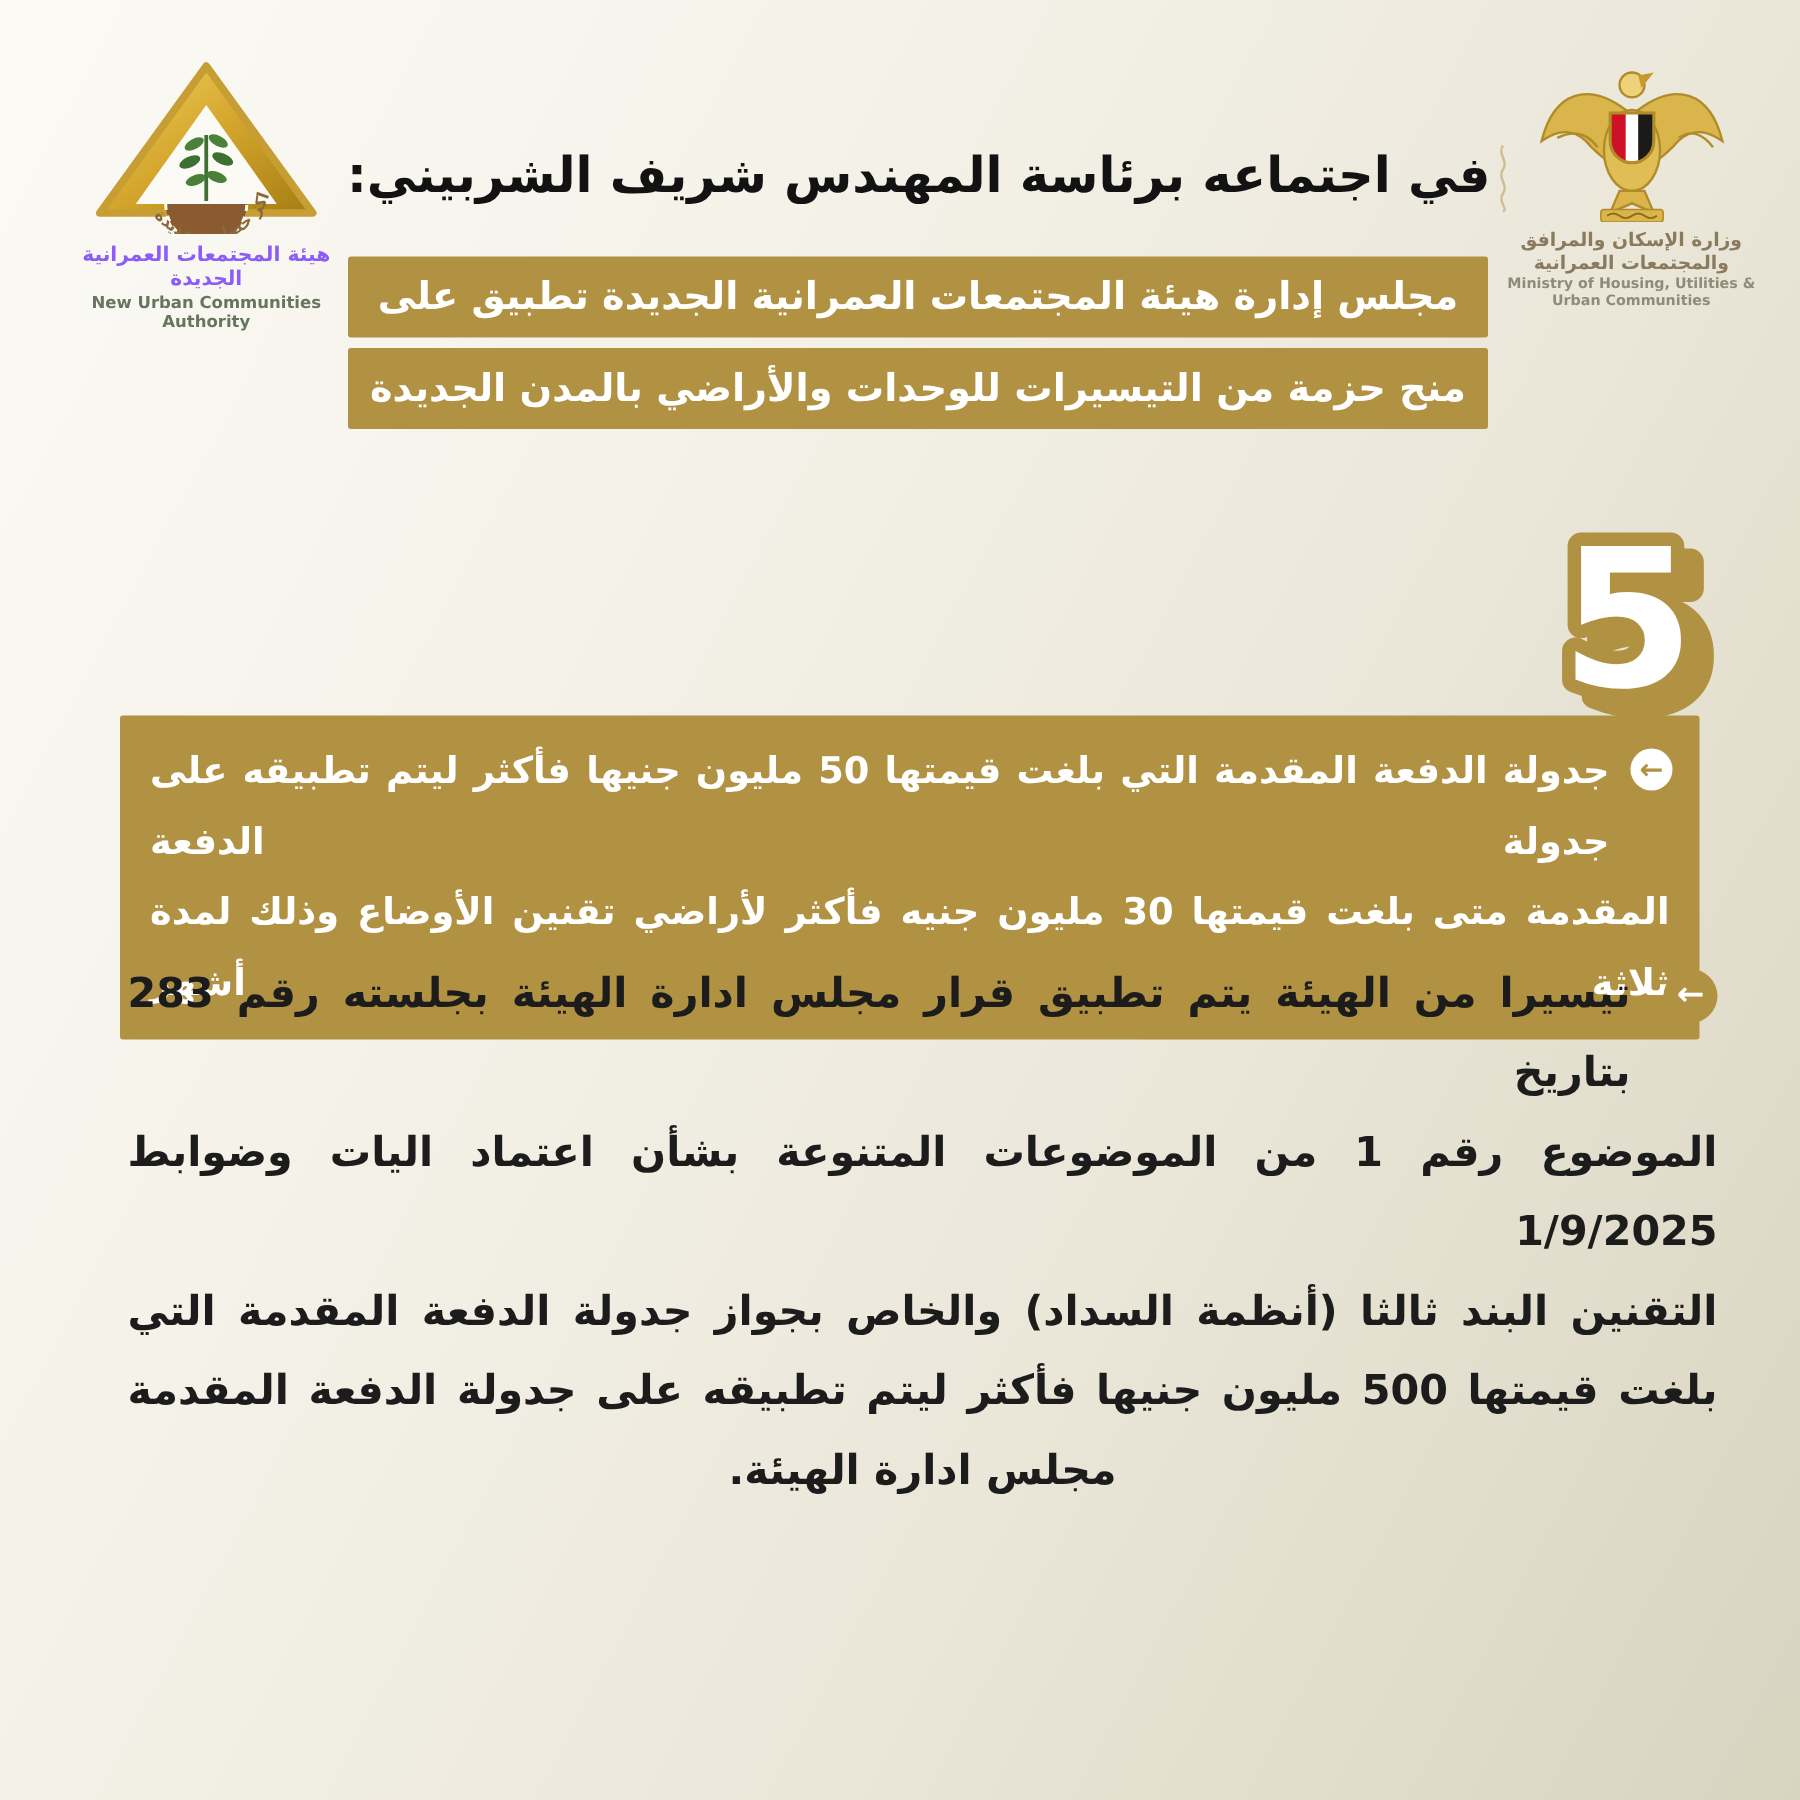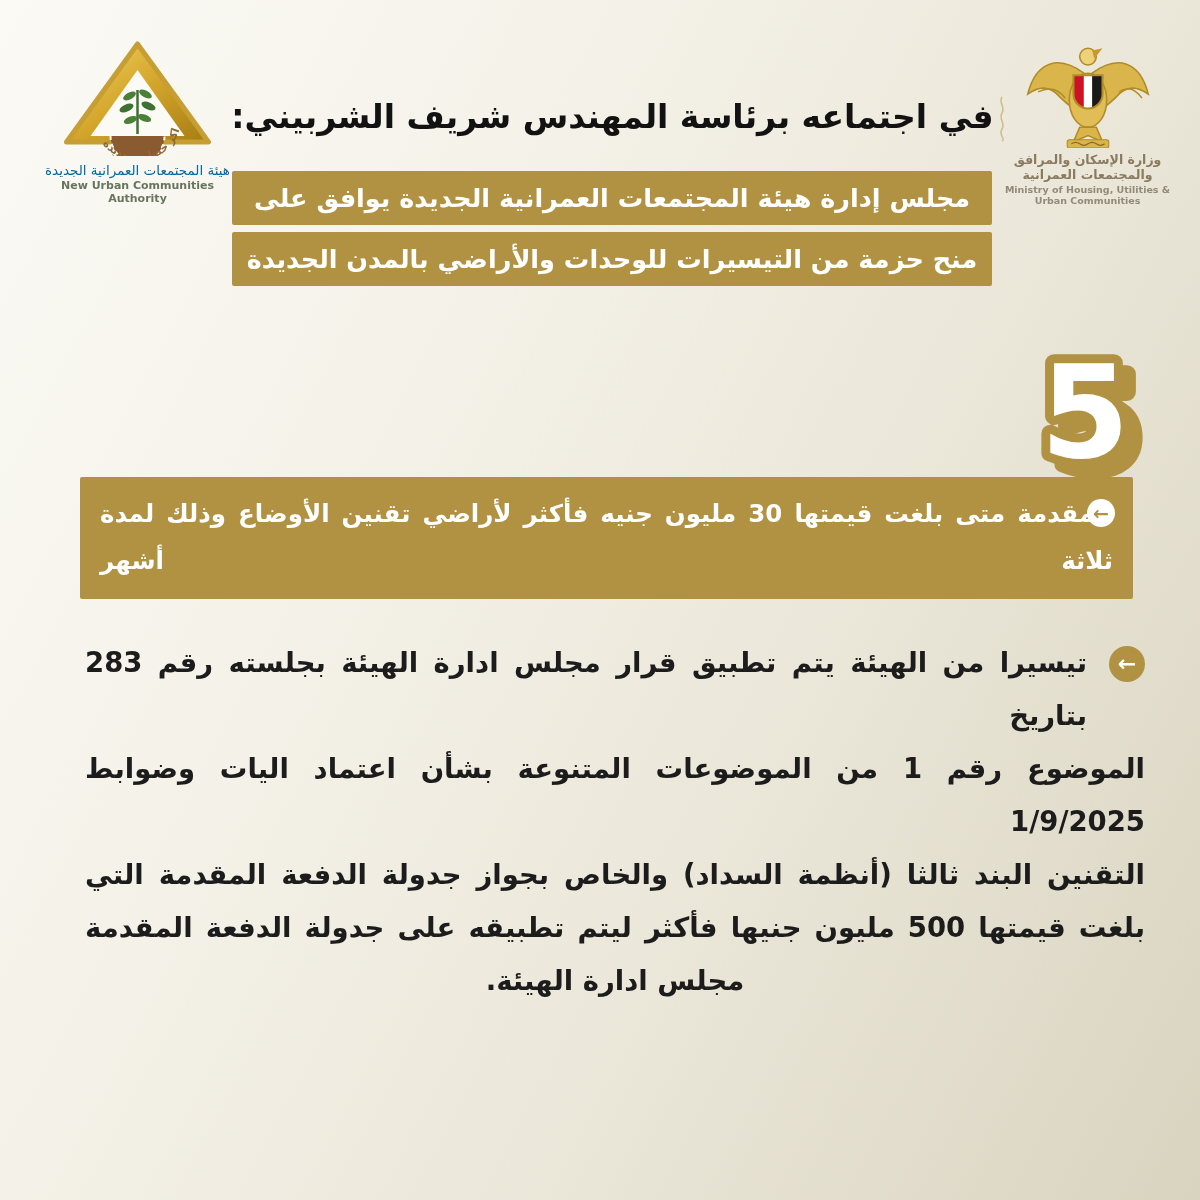--- a/index.html
+++ b/index.html
@@ -3,21 +3,21 @@
 <meta charset="utf-8">
 <style>
   html,body{margin:0;padding:0;}
   body{
     width:1200px;height:1200px;position:relative;overflow:hidden;
     font-family:"DejaVu Sans",sans-serif;
     background:linear-gradient(118deg,#fbfaf5 0%,#f4f1e8 35%,#eae6d8 65%,#d9d4c0 100%);
   }
   
   .logo-left{position:absolute;left:40px;top:38px;width:195px;text-align:center;}
-  .logo-left .ar{font-size:13.5px;font-weight:normal;color:#0369a1;margin-top:2px;direction:rtl;}
+  .logo-left .ar{font-size:13.5px;font-weight:bold;color:#8b5cf6;margin-top:2px;direction:rtl;}
   .logo-left .en{font-size:11px;font-weight:bold;color:#67755f;margin-top:1px;}
   .logo-right{position:absolute;left:995px;top:40px;width:185px;text-align:center;}
   .logo-right .ar{font-size:12.5px;font-weight:bold;color:#8a7a5e;margin-top:4px;direction:rtl;}
   .logo-right .en{font-size:9.5px;font-weight:bold;color:#928a78;margin-top:2px;}
   .calli{position:absolute;left:995px;top:95px;width:14px;height:48px;opacity:.55;}
   
   .headline{
     position:absolute;left:230px;top:86px;width:765px;height:62px;
     direction:rtl;text-align:center;font-size:33px;font-weight:bold;color:#121212;line-height:62px;
   }
@@ -116,30 +116,31 @@
   <div class="ar">وزارة الإسكان والمرافق والمجتمعات العمرانية</div>
   <div class="en">Ministry of Housing, Utilities &amp; Urban Communities</div>
 </div>
 
 <svg class="calli" viewBox="0 0 14 48">
   <path d="M7,2 C3,8 11,12 7,18 C3,24 11,28 7,34 C3,40 11,44 7,46" stroke="#b89c56" stroke-width="1.6" fill="none"></path>
 </svg>
 
 <div class="headline">في اجتماعه برئاسة المهندس شريف الشربيني:</div>
 
-<div class="banner b1">مجلس إدارة هيئة المجتمعات العمرانية الجديدة يوافق على</div>
+<div class="banner b1">مجلس إدارة هيئة المجتمعات العمرانية الجديدة تطبيق على</div>
 <div class="banner b2">منح حزمة من التيسيرات للوحدات والأراضي بالمدن الجديدة</div>
 
 <svg class="big-num" viewBox="0 0 200 170">
   <text x="100" y="132" text-anchor="middle" font-family="DejaVu Sans, sans-serif" font-weight="bold" font-size="128" fill="#b19243" stroke="#b19243" stroke-width="18" stroke-linejoin="round" transform="translate(13,11)">5</text>
   <text x="100" y="132" text-anchor="middle" font-family="DejaVu Sans, sans-serif" font-weight="bold" font-size="128" fill="#ffffff" stroke="#b19243" stroke-width="18" stroke-linejoin="round" paint-order="stroke">5</text>
 </svg>
 
 <div class="gold-box">
   <div class="box-bullet">←</div>
+  <div class="bl first">جدولة الدفعة المقدمة التي بلغت قيمتها 50 مليون جنيها فأكثر ليتم تطبيقه على جدولة الدفعة</div>
   <div class="bl">المقدمة متى بلغت قيمتها 30 مليون جنيه فأكثر لأراضي تقنين الأوضاع وذلك لمدة ثلاثة أشهر</div>
 </div>
 
 <div class="body-par">
   <div class="par-bullet">←</div>
   <div class="ln first">تيسيرا من الهيئة يتم تطبيق قرار مجلس ادارة الهيئة بجلسته رقم 283 بتاريخ</div>
   <div class="ln">الموضوع رقم 1 من الموضوعات المتنوعة بشأن اعتماد اليات وضوابط 1/9/2025</div>
   <div class="ln">التقنين البند ثالثا (أنظمة السداد) والخاص بجواز جدولة الدفعة المقدمة التي</div>
   <div class="ln">بلغت قيمتها 500 مليون جنيها فأكثر ليتم تطبيقه على جدولة الدفعة المقدمة</div>
   <div class="ln last">مجلس ادارة الهيئة.</div>

